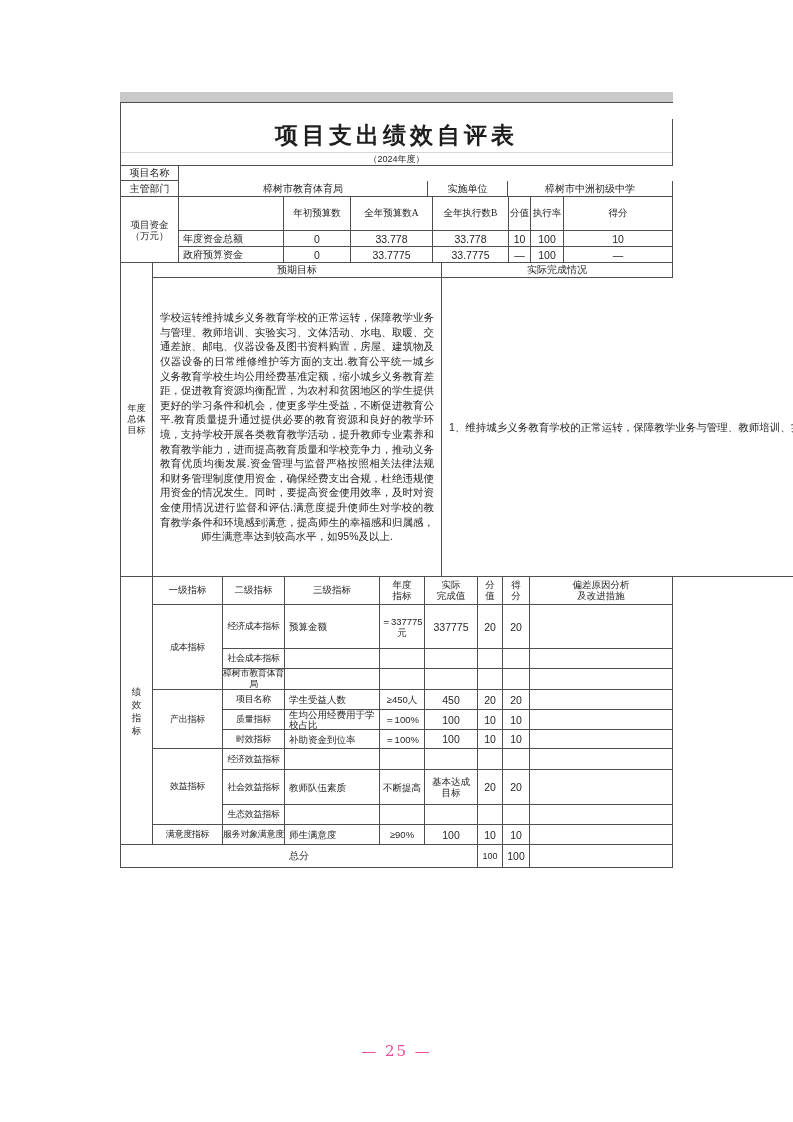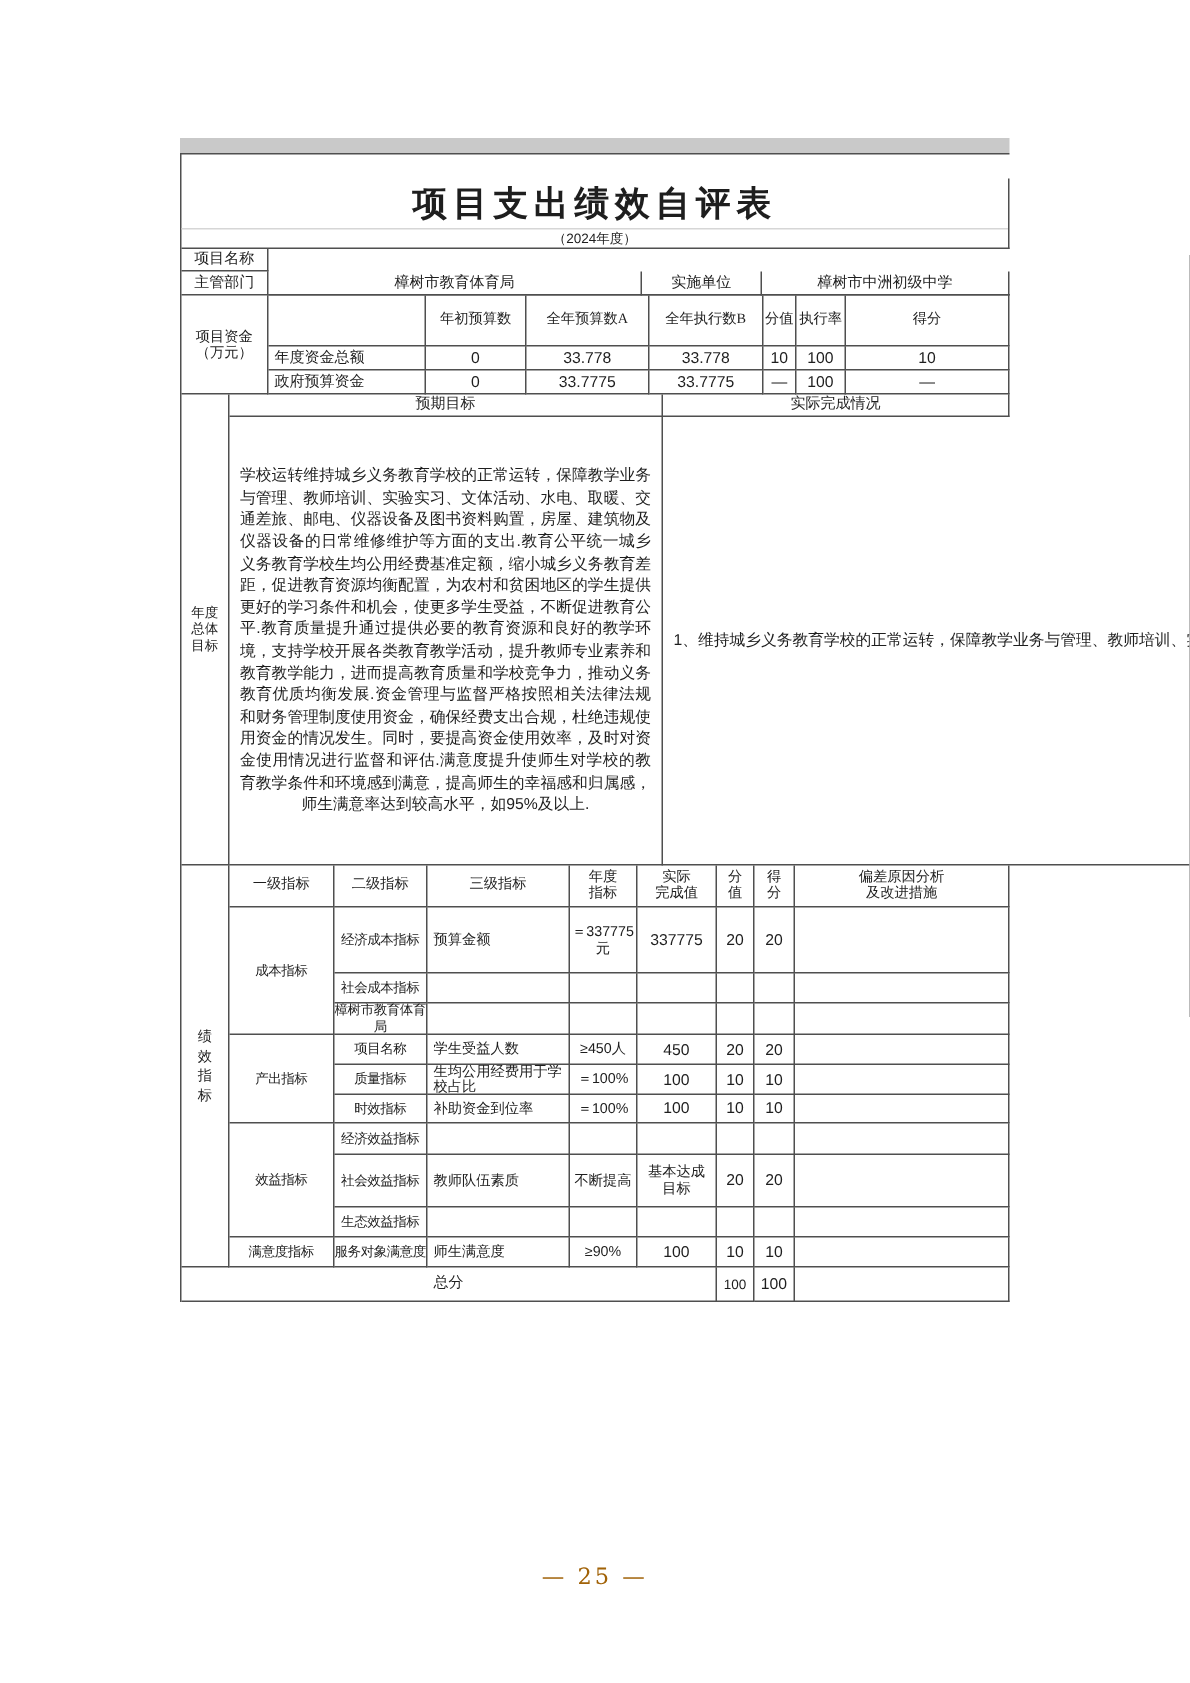--- a/index.html
+++ b/index.html
@@ -47,21 +47,21 @@
   .para-cell p{
     width:100%; font-size:10.5px; line-height:14.6px;
     text-align:justify; text-align-last:center; white-space:normal;
   }
   .ind-head{ font-size:9.5px; line-height:11px;font-family:Liberation Serif, serif; }
   .num{ font-size:10.5px; }
   .l2cell{ font-size:9px; line-height:11px; letter-spacing:-0.3px; }
   .l3cell{ font-size:9.5px; line-height:11px; }
   .page-number{
     position:absolute; left:0; top:1042px; width:100%; text-align:center;
-    font-family:"DejaVu Serif","Liberation Serif",serif; font-size:15px; color:#a16207;
+    font-family:"DejaVu Serif","Liberation Serif",serif; font-size:15px; color:#ec4899;
     letter-spacing:2px;
   }
 </style>
 </head>
 <body>
 
 <div class="sheet">
 
   <div class="gray-strip" style="background: rgb(201, 201, 201);"></div>
 

